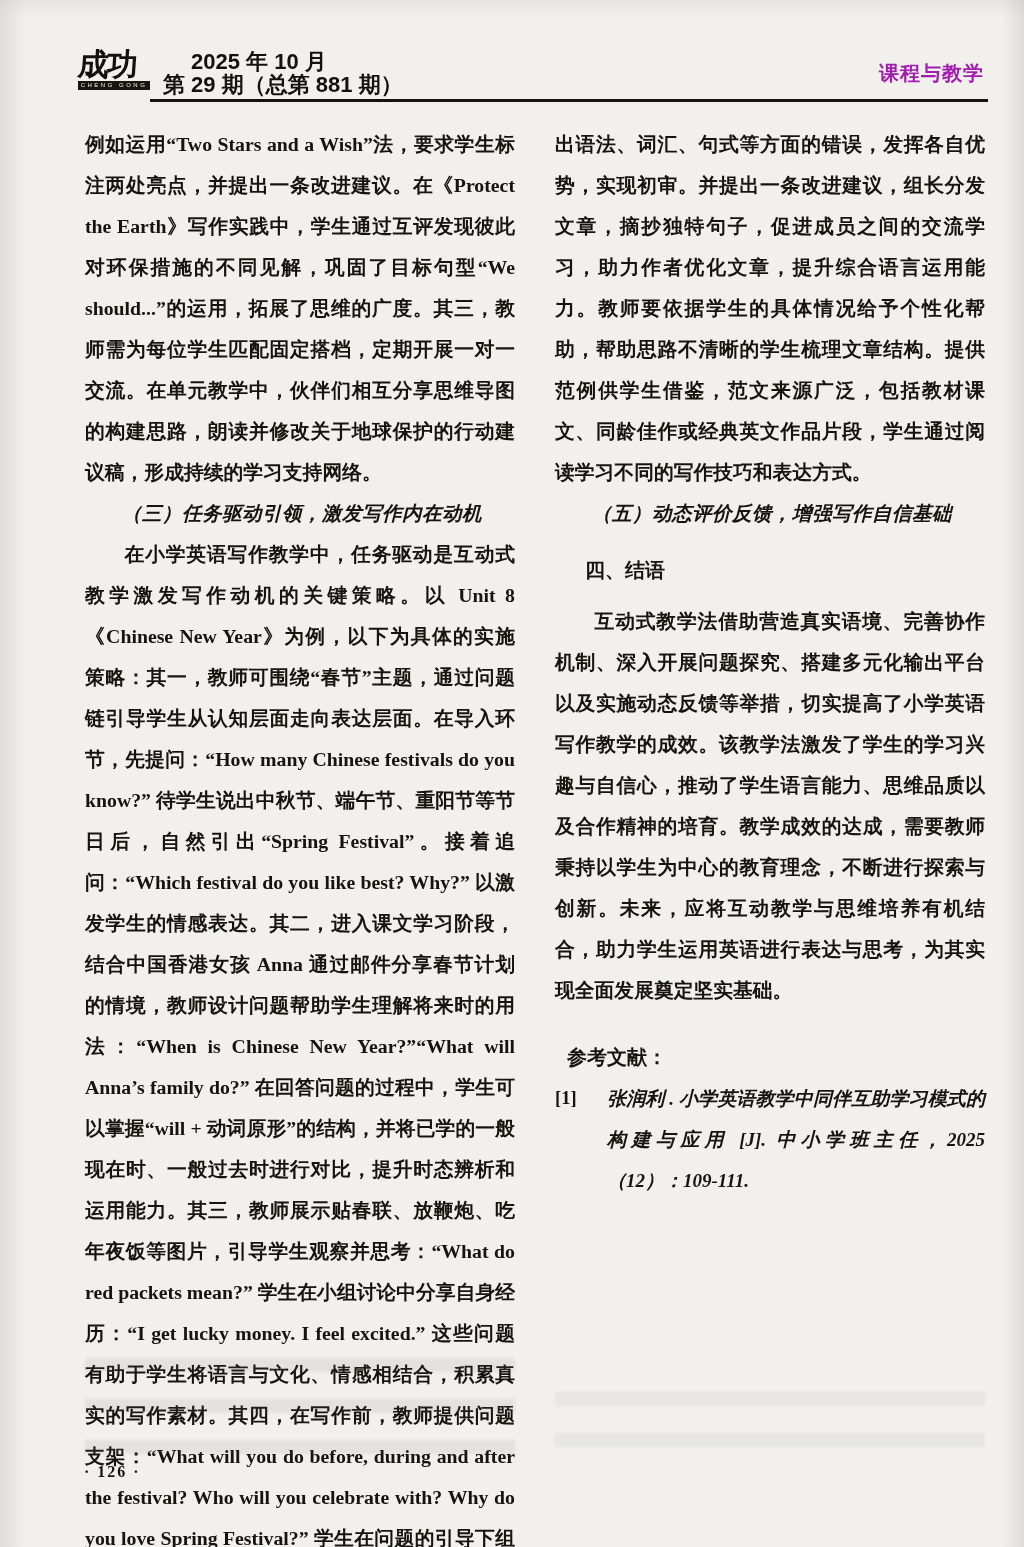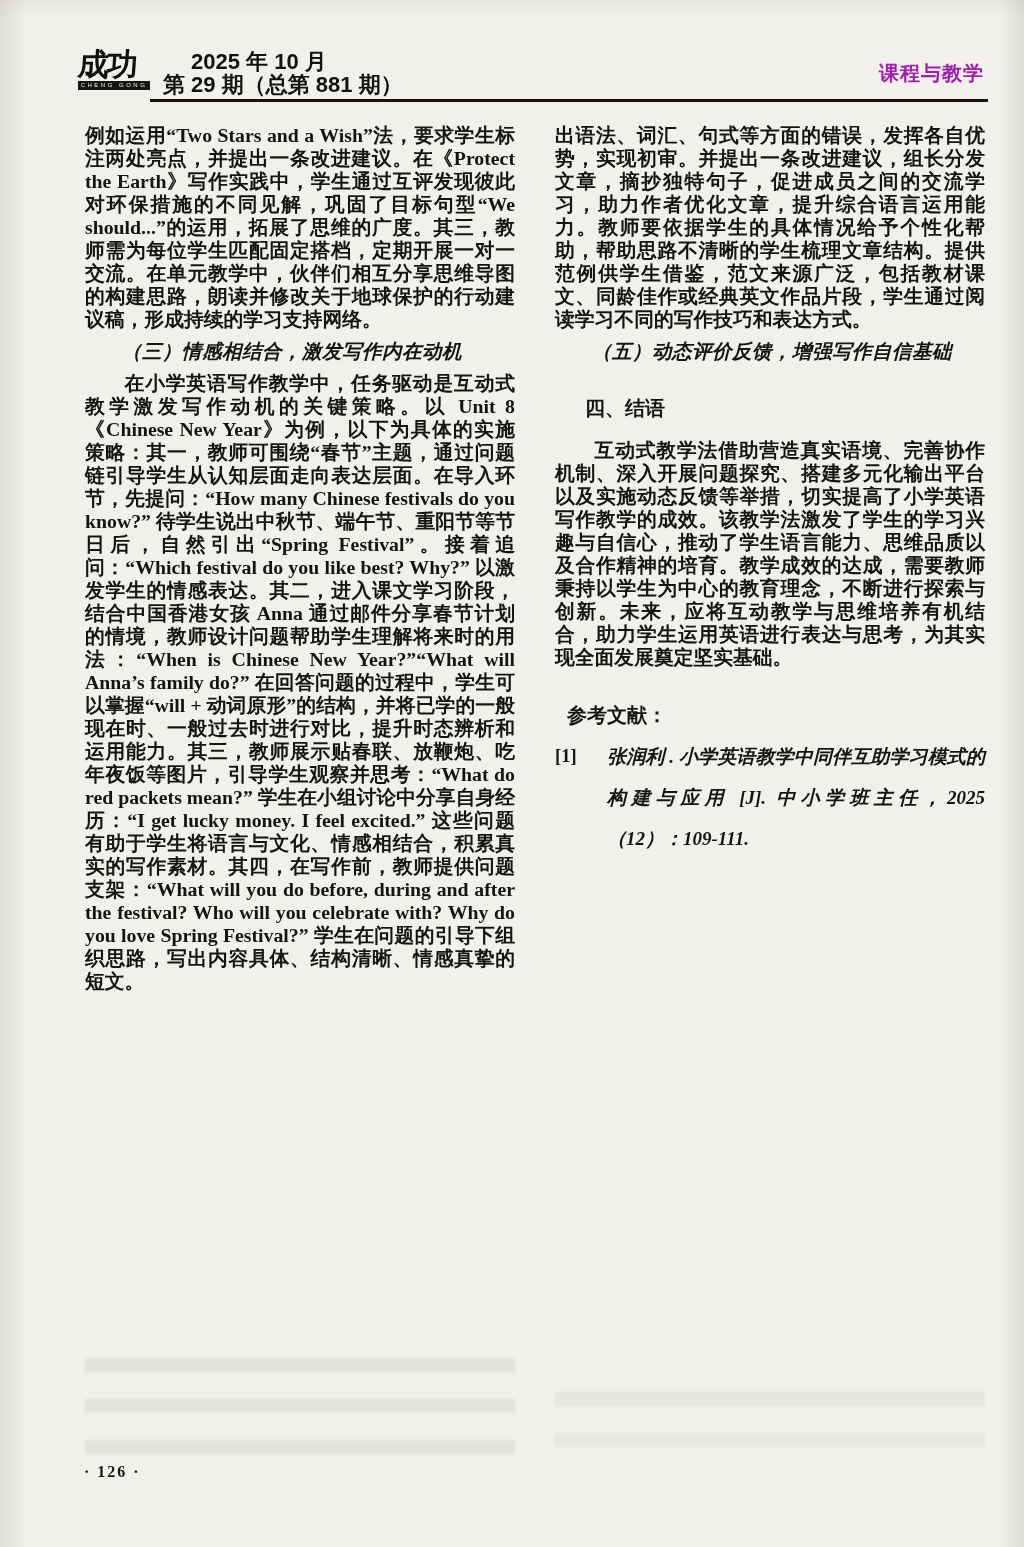--- a/index.html
+++ b/index.html
@@ -41,21 +41,21 @@
     font-family:"Liberation Sans","DejaVu Sans",sans-serif;
     font-weight:900;font-size:20px;color:#a21caf;letter-spacing:1px;
   }
   .header-rule{
     position:absolute;left:150px;right:36px;top:99px;height:3px;background:#16130e;
   }
   
   .main{position:absolute;left:85px;top:124px;width:900px;display:flex;gap:40px;}
   .col{width:430px;}
   .body-text{
-    font-size:19.8px;line-height:23px;text-align:justify;
+    font-size:19.8px;line-height:41px;text-align:justify;
     font-weight:600;margin:0;
   }
   .indent{text-indent:2em;}
   .kaiti-heading{
     font-size:19.5px;line-height:41px;font-style:italic;font-weight:700;
     padding-left:1.9em;margin:0;letter-spacing:.5px;
   }
   .conclusion-heading{
     font-family:"Liberation Sans","DejaVu Sans",sans-serif;
     font-size:20px;line-height:41px;font-weight:900;
@@ -104,21 +104,21 @@
     <div class="issue-number">第 29 期（总第 881 期）</div>
   </div>
   <div class="section-title">课程与教学</div>
   <div class="header-rule"></div>
 </div>
 
 <div class="main">
 
   <div class="col">
     <p class="body-text">例如运用“Two Stars and a Wish”法，要求学生标注两处亮点，并提出一条改进建议。在《Protect the Earth》写作实践中，学生通过互评发现彼此对环保措施的不同见解，巩固了目标句型“We should...”的运用，拓展了思维的广度。其三，教师需为每位学生匹配固定搭档，定期开展一对一交流。在单元教学中，伙伴们相互分享思维导图的构建思路，朗读并修改关于地球保护的行动建议稿，形成持续的学习支持网络。</p>
-    <p class="kaiti-heading">（三）情感相结合，激发写作内在动机</p>
+    <p class="kaiti-heading">（三）任务驱动引领，激发写作内在动机</p>
     <p class="body-text indent">在小学英语写作教学中，任务驱动是互动式教学激发写作动机的关键策略。以 Unit 8《Chinese New Year》为例，以下为具体的实施策略：其一，教师可围绕“春节”主题，通过问题链引导学生从认知层面走向表达层面。在导入环节，先提问：“How many Chinese festivals do you know?” 待学生说出中秋节、端午节、重阳节等节日后，自然引出“Spring Festival”。接着追问：“Which festival do you like best? Why?” 以激发学生的情感表达。其二，进入课文学习阶段，结合中国香港女孩 Anna 通过邮件分享春节计划的情境，教师设计问题帮助学生理解将来时的用法：“When is Chinese New Year?”“What will Anna’s family do?” 在回答问题的过程中，学生可以掌握“will + 动词原形”的结构，并将已学的一般现在时、一般过去时进行对比，提升时态辨析和运用能力。其三，教师展示贴春联、放鞭炮、吃年夜饭等图片，引导学生观察并思考：“What do red packets mean?” 学生在小组讨论中分享自身经历：“I get lucky money. I feel excited.” 这些问题有助于学生将语言与文化、情感相结合，积累真实的写作素材。其四，在写作前，教师提供问题支架：“What will you do before, during and after the festival? Who will you celebrate with? Why do you love Spring Festival?” 学生在问题的引导下组织思路，写出内容具体、结构清晰、情感真挚的短文。</p>
 
   </div>
 
   <div class="col">
     <p class="body-text">出语法、词汇、句式等方面的错误，发挥各自优势，实现初审。并提出一条改进建议，组长分发文章，摘抄独特句子，促进成员之间的交流学习，助力作者优化文章，提升综合语言运用能力。教师要依据学生的具体情况给予个性化帮助，帮助思路不清晰的学生梳理文章结构。提供范例供学生借鉴，范文来源广泛，包括教材课文、同龄佳作或经典英文作品片段，学生通过阅读学习不同的写作技巧和表达方式。</p>
     <p class="kaiti-heading">（五）动态评价反馈，增强写作自信基础</p>
     <p class="conclusion-heading">四、结语</p>
     <p class="body-text indent">互动式教学法借助营造真实语境、完善协作机制、深入开展问题探究、搭建多元化输出平台以及实施动态反馈等举措，切实提高了小学英语写作教学的成效。该教学法激发了学生的学习兴趣与自信心，推动了学生语言能力、思维品质以及合作精神的培育。教学成效的达成，需要教师秉持以学生为中心的教育理念，不断进行探索与创新。未来，应将互动教学与思维培养有机结合，助力学生运用英语进行表达与思考，为其实现全面发展奠定坚实基础。</p>
     <p class="refs-heading">参考文献：</p>

